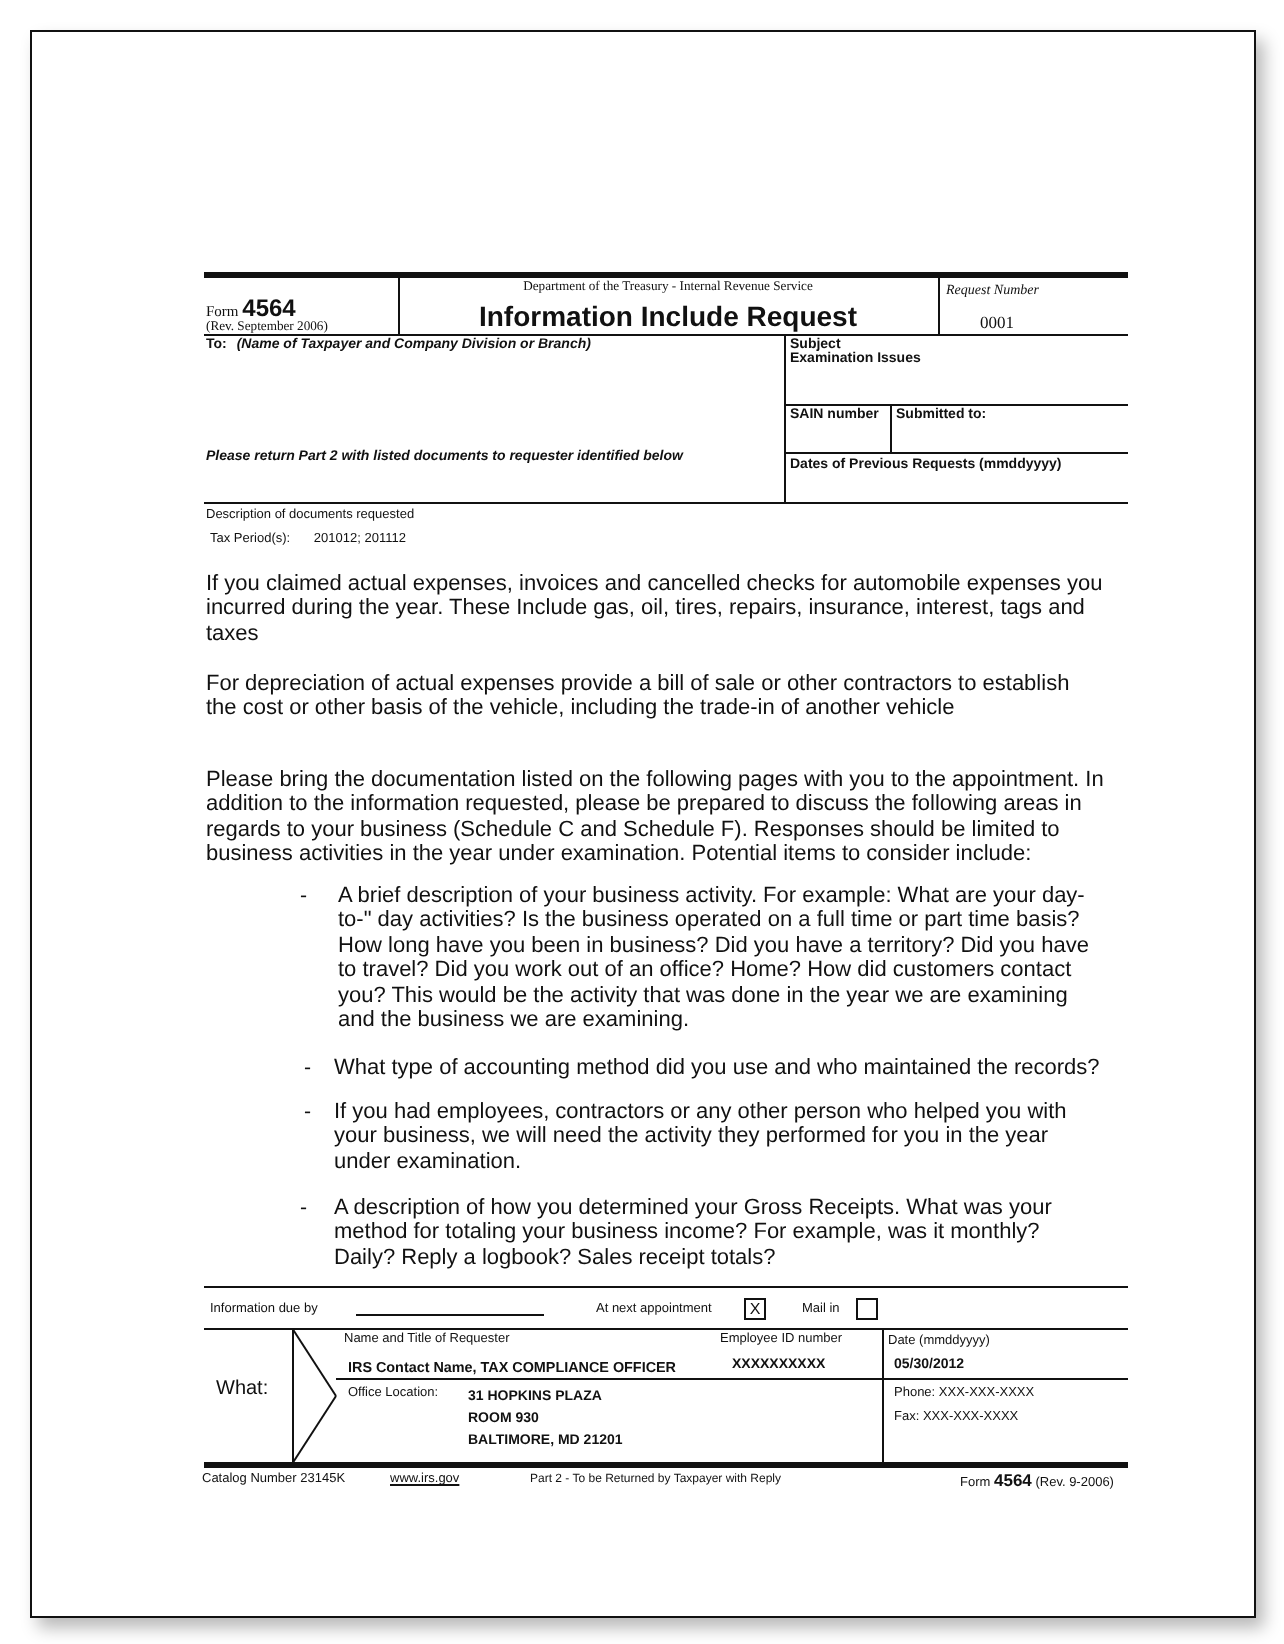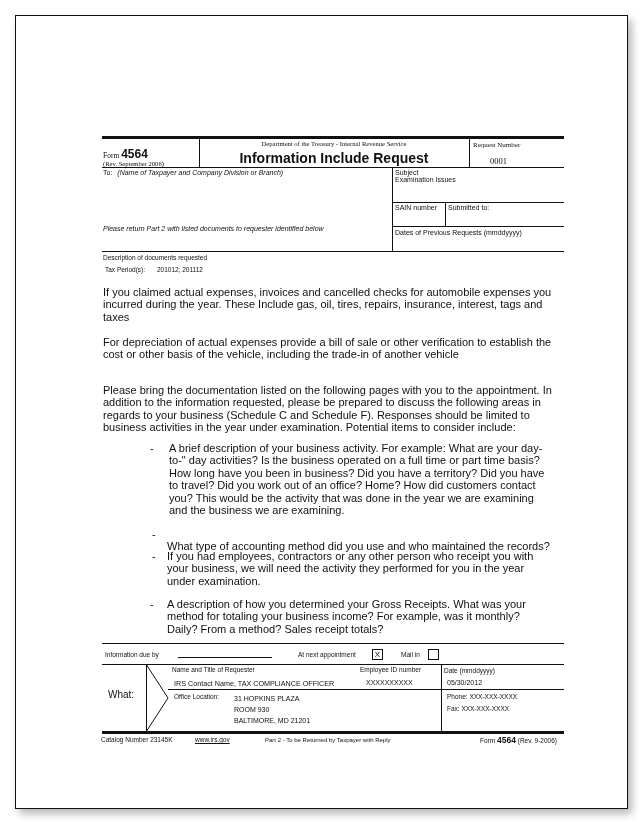--- a/index.html
+++ b/index.html
@@ -12,21 +12,21 @@
     border: 1px solid #111; background: #fff;
     box-shadow: 4px 5px 8px rgba(0,0,0,0.28);
   }
   .form { position: absolute; left: 86px; top: 120px; width: 462px; }
   .abs { position: absolute; }
   .serif { font-family: "Liberation Serif", serif; }
   .hline { position: absolute; background: #111; height: 1px; }
   .vline { position: absolute; background: #111; width: 1px; }
   .thick { height: 3px; }
   .tiny { font-size: 6.5px; white-space: nowrap; }
-  .small { font-size: 7px; white-space: nowrap; }
+  .small { font-size: 7px; white-space: nowrap; font-weight: bold; }
   .body-text { font-size: 11px; line-height: 12.4px; color: #111; }
   .bullet-dash { position: absolute; font-size: 10.6px; }
   .checkbox {
     position: absolute; width: 9px; height: 9px; border: 1px solid #111;
     font-size: 8px; line-height: 9px; text-align: center;
   }
 </style>
 </head>
 <body>
 
@@ -39,21 +39,21 @@
 
     <div class="abs serif" style="left:1px; top:11px; font-size:7.5px;">
       <span>Form</span>
       <span style="font-family:'Liberation Sans',sans-serif; font-weight:bold; font-size:12px;">4564</span>
     </div>
     <div class="abs serif" style="left:1px; top:24px; font-size:6.6px; white-space:nowrap;">(Rev. September 2006)</div>
 
     <div class="abs serif" style="left:97px; top:4px; width:270px; text-align:center; font-size:6.6px; white-space:nowrap;">Department of the Treasury - Internal Revenue Service</div>
     <div class="abs" style="left:97px; top:14px; width:270px; text-align:center; font-size:14px; font-weight:bold; white-space:nowrap;">Information Include Request</div>
 
-    <div class="abs serif" style="left:371px; top:5px; font-size:7px; white-space:nowrap;">Request Number</div>
+    <div class="abs serif" style="left:371px; top:5px; font-size:7px; white-space:nowrap;font-style:italic;">Request Number</div>
     <div class="abs serif" style="left:371px; top:20px; font-size:8.5px;padding-left:17px;">0001</div>
 
     <div class="hline" style="left:0; top:31px; width:462px;"></div>
 
     <div class="abs small" style="left:1px; top:33px;">
       <span>To:</span>
       <i style="margin-left:3px;">(Name of Taxpayer and Company Division or Branch)</i>
     </div>
     <div class="abs small" style="left:1px; top:89px; font-style:italic;">Please return Part 2 with listed documents to requester identified below</div>
 
@@ -70,35 +70,35 @@
     <div class="abs small" style="left:293px; top:93px;">Dates of Previous Requests (mmddyyyy)</div>
     <div class="hline" style="left:0; top:115px; width:462px;"></div>
 
     <div class="abs tiny" style="left:1px; top:118px;">Description of documents requested</div>
     <div class="abs tiny" style="left:3px; top:130px;">
       <span>Tax Period(s):</span>
       <span style="margin-left:10px;">201012; 201112</span>
     </div>
 
     <div class="abs body-text" style="left:1px; top:150px; width:450px;">If you claimed actual expenses, invoices and cancelled checks for automobile expenses you incurred during the year. These Include gas, oil, tires, repairs, insurance, interest, tags and taxes</div>
-    <div class="abs body-text" style="left:1px; top:200px; width:450px;">For depreciation of actual expenses provide a bill of sale or other verification to establish the cost or other basis of the vehicle, including the trade-in of another vehicle</div>
+    <div class="abs body-text" style="left:1px; top:200px; width:450px;">For depreciation of actual expenses provide a bill of sale or other contractors to establish the cost or other basis of the vehicle, including the trade-in of another vehicle</div>
     <div class="abs body-text" style="left:1px; top:248px; width:450px;">Please bring the documentation listed on the following pages with you to the appointment. In addition to the information requested, please be prepared to discuss the following areas in regards to your business (Schedule C and Schedule F). Responses should be limited to business activities in the year under examination. Potential items to consider include:</div>
 
     <div>
       <span class="bullet-dash" style="left:48px; top:306px;">-</span>
       <div class="abs body-text" style="left:67px; top:306px; width:380px;">A brief description of your business activity. For example: What are your day-to-" day activities? Is the business operated on a full time or part time basis? How long have you been in business? Did you have a territory? Did you have to travel? Did you work out of an office? Home? How did customers contact you? This would be the activity that was done in the year we are examining and the business we are examining.</div>
 
       <span class="bullet-dash" style="left:50px; top:392px;">-</span>
-      <div class="abs body-text" style="left:65px; top:392px; width:390px;margin-top:12px;">What type of accounting method did you use and who maintained the records?</div>
+      <div class="abs body-text" style="left:65px; top:392px; width:390px;">What type of accounting method did you use and who maintained the records?</div>
 
       <span class="bullet-dash" style="left:50px; top:414px;">-</span>
-      <div class="abs body-text" style="left:65px; top:414px; width:380px;">If you had employees, contractors or any other person who receipt you with your business, we will need the activity they performed for you in the year under examination.</div>
+      <div class="abs body-text" style="left:65px; top:414px; width:380px;">If you had employees, contractors or any other person who helped you with your business, we will need the activity they performed for you in the year under examination.</div>
 
       <span class="bullet-dash" style="left:48px; top:462px;">-</span>
-      <div class="abs body-text" style="left:65px; top:462px; width:380px;">A description of how you determined your Gross Receipts. What was your method for totaling your business income? For example, was it monthly? Daily? From a method? Sales receipt totals?</div>
+      <div class="abs body-text" style="left:65px; top:462px; width:380px;">A description of how you determined your Gross Receipts. What was your method for totaling your business income? For example, was it monthly? Daily? Reply a logbook? Sales receipt totals?</div>
     </div>
 
     <div class="hline" style="left:0; top:507px; width:462px; height:1px;"></div>
     <div class="abs tiny" style="left:3px; top:515px;">Information due by</div>
     <div class="abs" style="left:76px; top:521px; width:94px; border-bottom:1px solid #111; height:0;"></div>
     <div class="abs tiny" style="left:196px; top:515px;">At next appointment</div>
     <div class="checkbox" style="left:270px; top:513px;">X</div>
     <div class="abs tiny" style="left:299px; top:515px;">Mail in</div>
     <div class="checkbox" style="left:326px; top:513px;"></div>
 

